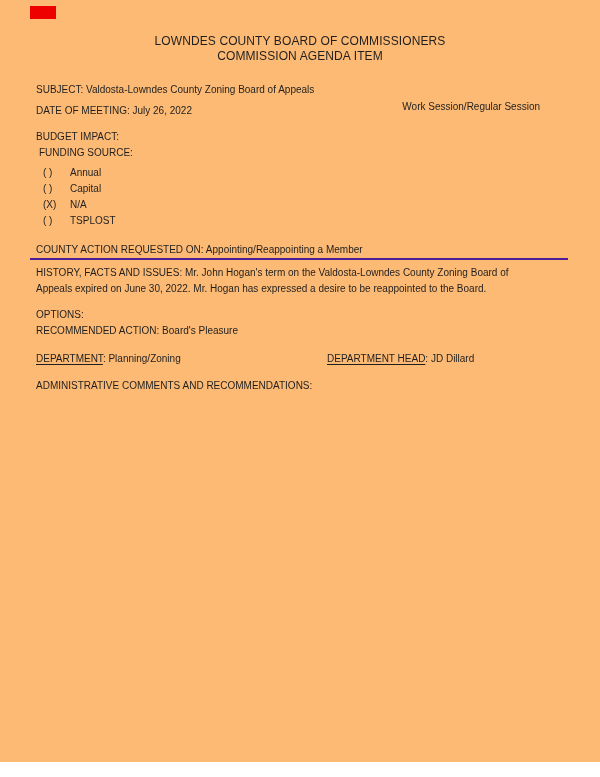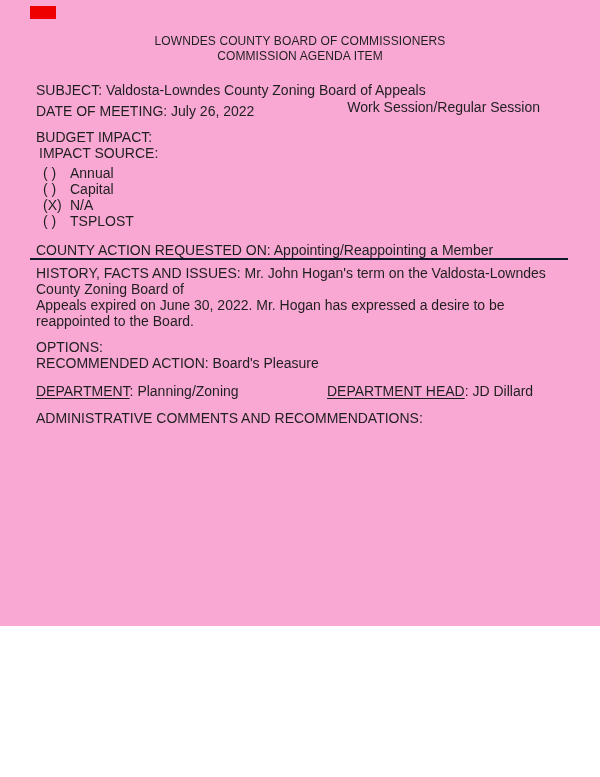--- a/index.html
+++ b/index.html
@@ -5,59 +5,59 @@
   html, body { margin: 0; padding: 0; }
   body {
     width: 600px; height: 777px;
     background: #ffffff;
     font-family: "Liberation Sans", sans-serif;
     color: #1f1f1f;
     -webkit-font-smoothing: antialiased;
   }
   .page {
     position: relative;
-    width: 600px; height: 626px;
-    background: #f9a8d4;
+    width: 600px; height: 762px;
+    background: #fdba74;
     overflow: hidden;
     box-sizing: border-box;
   }
   .marker {
     position: absolute;
     left: 30px; top: 6px;
     width: 26px; height: 13px;
     background: #ee0000;
   }
   .header {
     margin-top: 34px;
     text-align: center;
     font-size: 12px;
     line-height: 15px;
     letter-spacing: 0.1px;
   }
   .content {
     position: relative;
     padding-left: 36px;
     padding-right: 18px;
-    font-size: 14px;
+    font-size: 10px;
     line-height: 16px;
   }
   .line { line-height: 16px; }
   .subject-line { margin-top: 18px; }
   .date-row { margin-top: 5px; display: flex; align-items: flex-start; }
   .session { margin-left: auto; margin-right: 42px; position: relative; top: -4px; }
   .budget-line { margin-top: 10px; }
   .funding-line { padding-left: 3px; }
   .funding-list { margin-top: 4px; }
   .funding-item { padding-left: 7px; line-height: 16px; }
   .funding-item .box { display: inline-block; width: 27px; }
   .county-action {
     margin-top: 13px;
     margin-left: -6px;
     width: 532px;
-    border-bottom: 2px solid #0f172a;
+    border-bottom: 2px solid #4c1d95;
     padding-left: 6px;
     padding-bottom: 0px;
   }
   .history { margin-top: 5px; white-space: pre-line; }
   .options-row { margin-top: 10px; display: flex; flex-direction: column; }
   .options-label { flex: 0 0 auto; }
   .options-list { margin-left: 7px; }
   .options-list .opt2 { padding-left: 8px; }
   .recommended { margin-top: 0; }
   .dept-row { margin-top: 12px; position: relative; }
@@ -80,21 +80,21 @@
   <div class="content">
 
     <div class="line subject-line">SUBJECT: Valdosta-Lowndes County Zoning Board of Appeals</div>
 
     <div class="date-row">
       <span>DATE OF MEETING: July 26, 2022</span>
       <span class="session">Work Session/Regular Session</span>
     </div>
 
     <div class="line budget-line">BUDGET IMPACT:</div>
-    <div class="line funding-line">IMPACT SOURCE:</div>
+    <div class="line funding-line">FUNDING SOURCE:</div>
 
     <div class="funding-list">
       <div class="funding-item">
         <span class="box">( )</span><span>Annual</span>
       </div>
       <div class="funding-item">
         <span class="box">( )</span><span>Capital</span>
       </div>
       <div class="funding-item">
         <span class="box">(X)</span><span>N/A</span>

